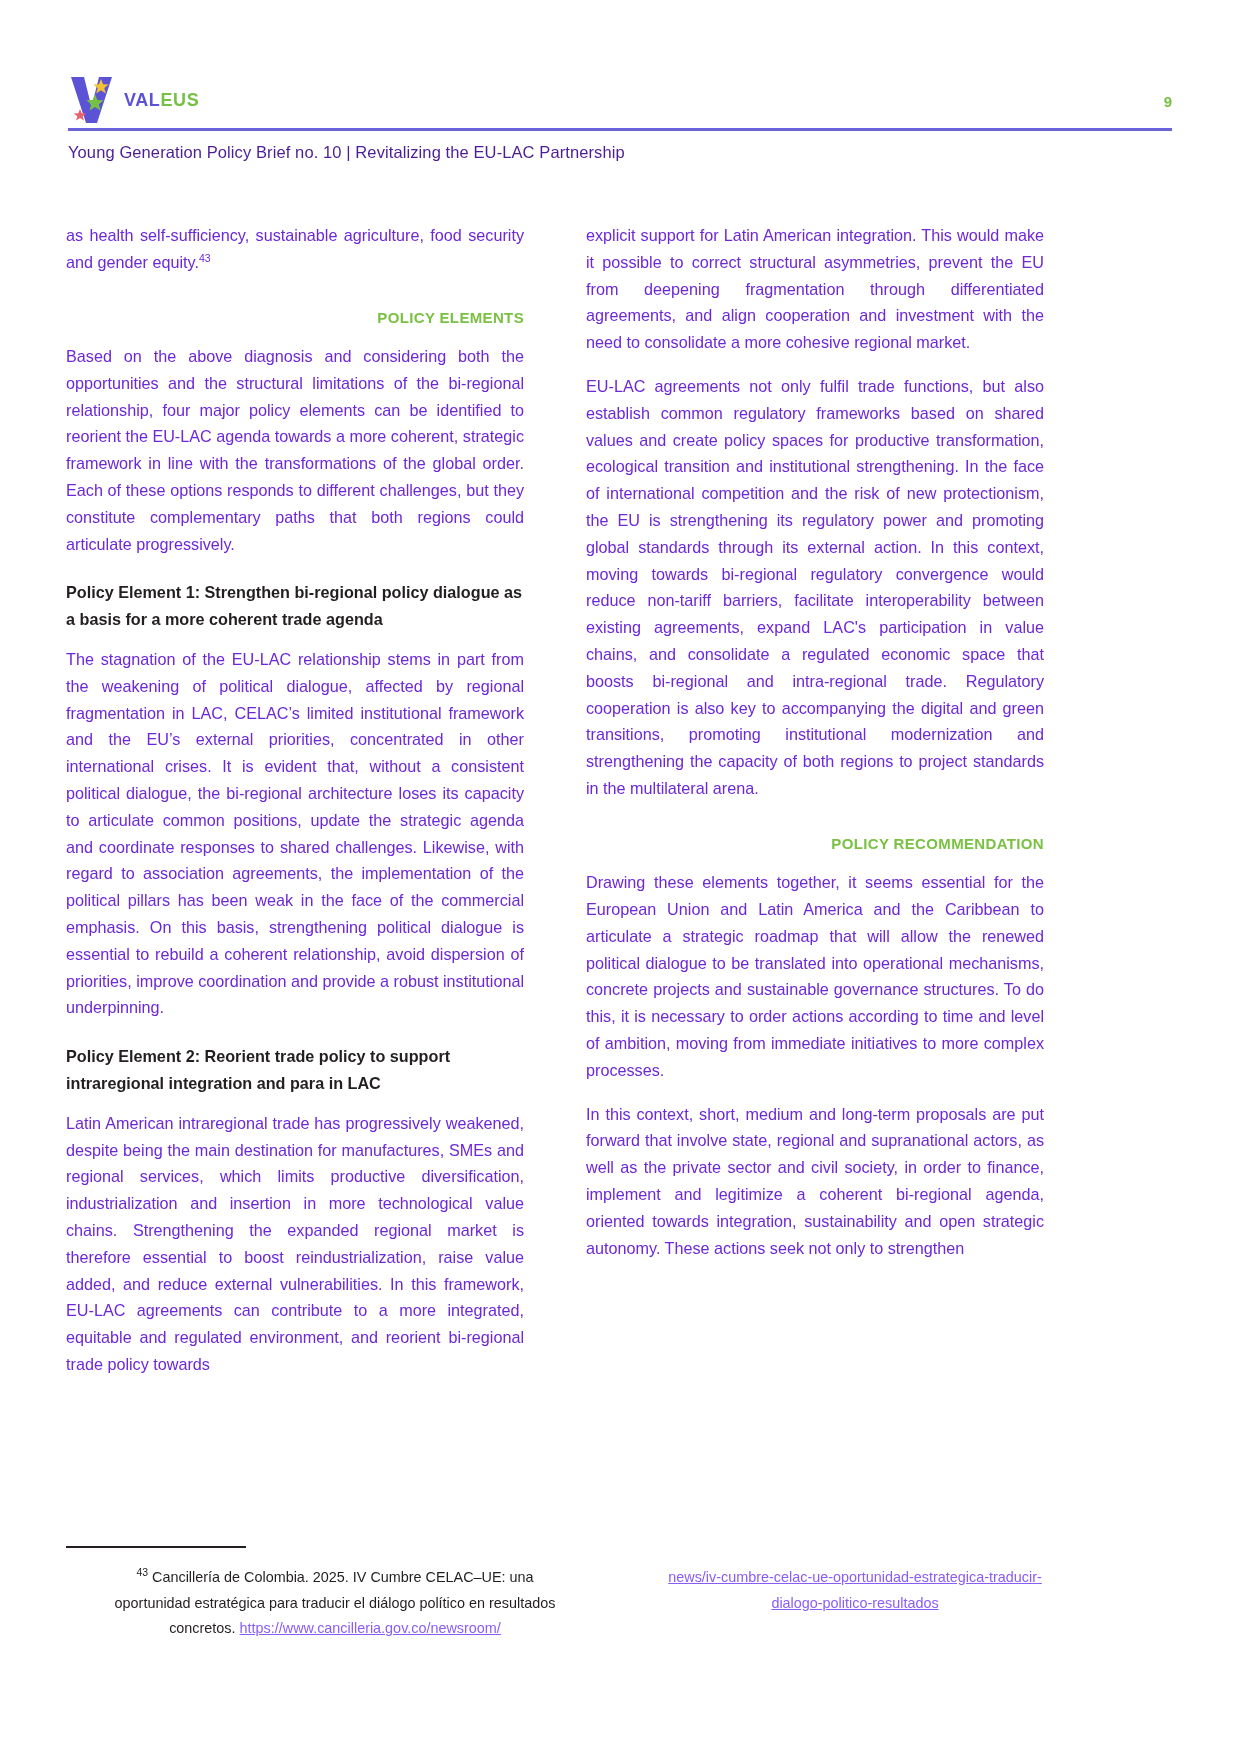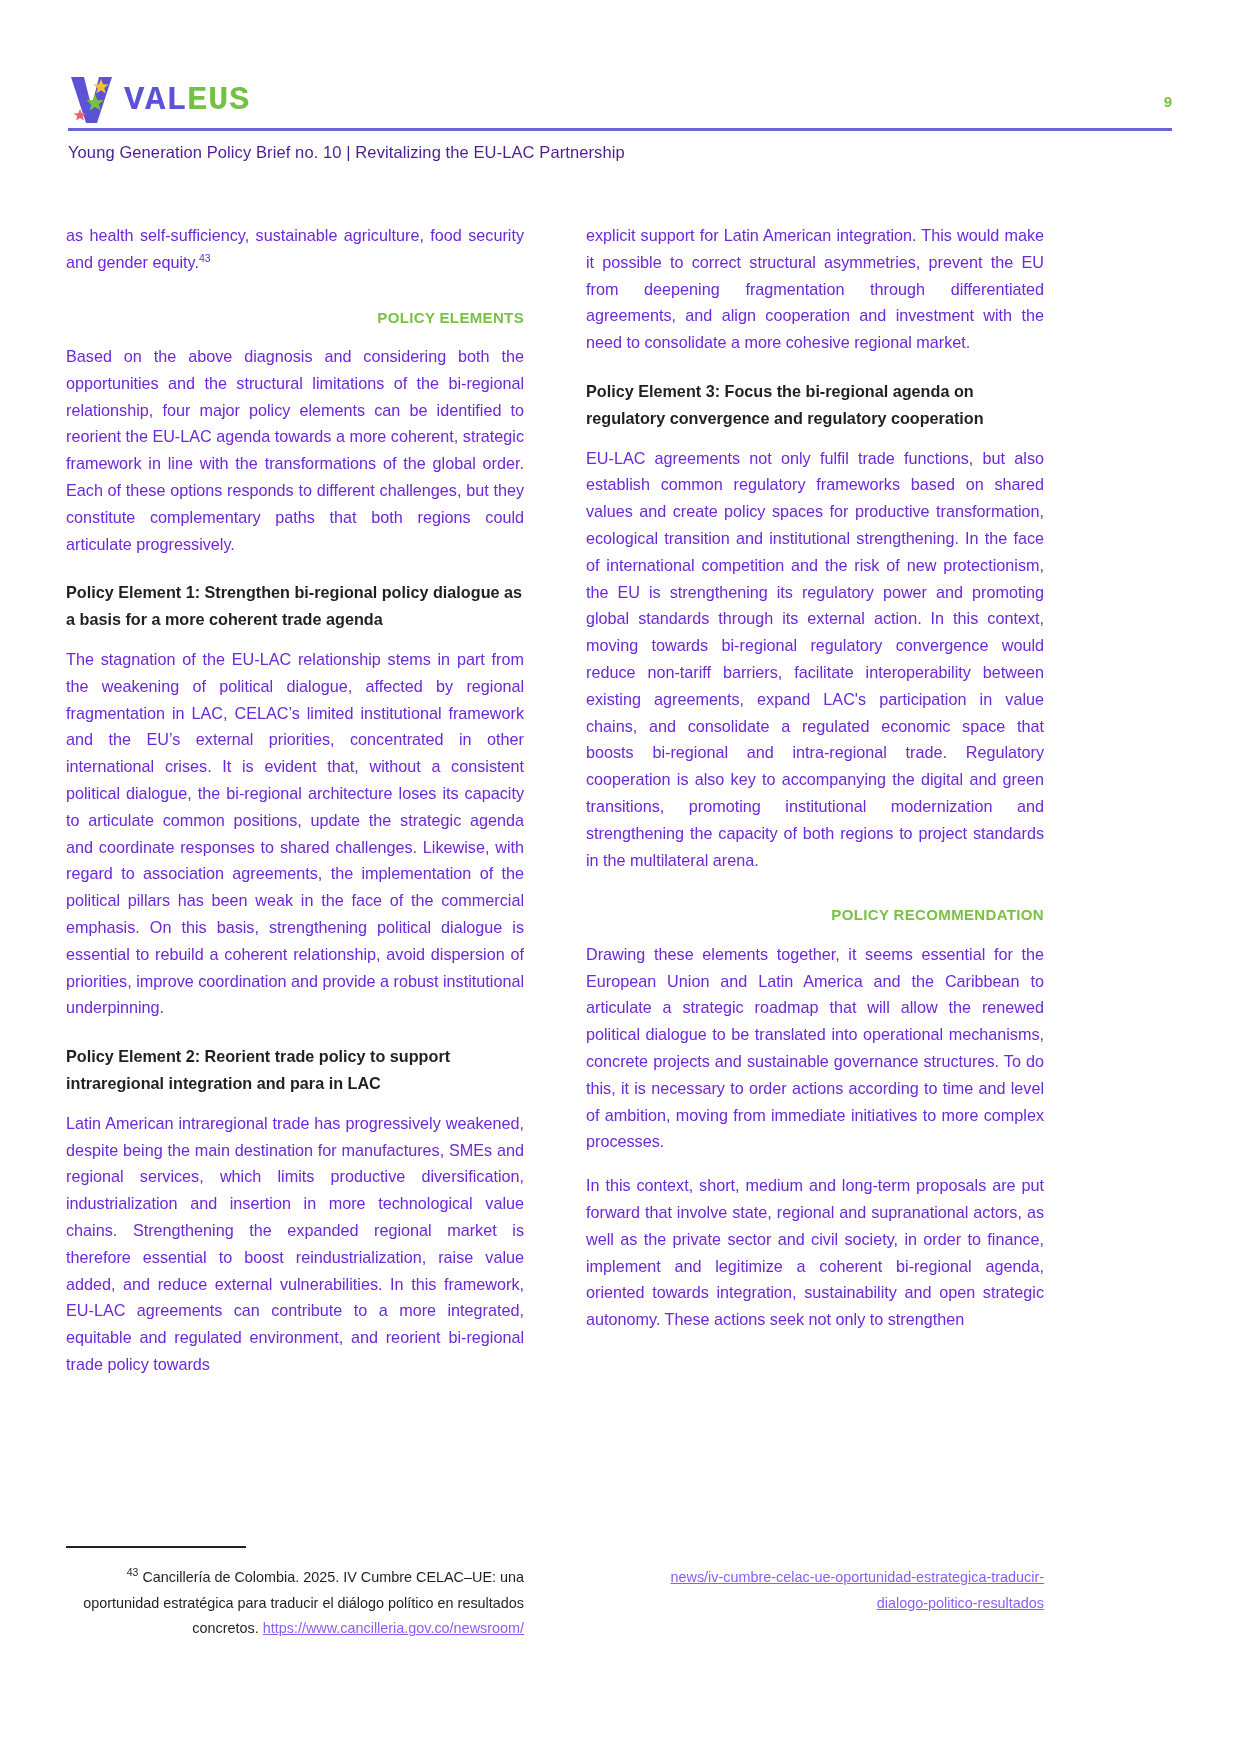--- a/index.html
+++ b/index.html
@@ -36,26 +36,25 @@
     align-items: center;
     gap: 10px;
     height: 56px;
   }
   .logo-mark {
     position: relative;
     width: 46px;
     height: 52px;
   }
   .logo-text {
-    font-size: 34px;
+    font-size: 18px;
     font-weight: bold;
     letter-spacing: 0.6px;
     line-height: 1;
     white-space: nowrap;
-    font-family: Liberation Mono, monospace;
   }
   .logo-val { color: #5b52d6; }
   .logo-eus { color: #76c043; }
 
   .page-number {
     position: absolute;
     right: 0;
     top: 22px;
     font-size: 15px;
     font-weight: bold;
@@ -134,21 +133,22 @@
     height: 1.6px;
     background: #231f20;
   }
   .footnote {
     position: absolute;
     top: 1565px;
     width: 458px;
     font-size: 14.4px;
     line-height: 25.5px;
     color: #231f20;
-    text-align: right;
+    text-align: center;
+    margin-left: 40px;
   }
   .footnote-left  { left: 66px; }
   .footnote-right { left: 586px; }
   .fn-num {
     font-size: 10.5px;
     vertical-align: super;
     line-height: 0;
   }
   a.link {
     color: #8b5cf6;
@@ -196,21 +196,20 @@
 
     <h4 class="sub-head">Policy Element 2: Reorient trade policy to support intraregional integration and para in LAC</h4>
 
     <p class="body">Latin American intraregional trade has progressively weakened, despite being the main destination for manufactures, SMEs and regional services, which limits productive diversification, industrialization and insertion in more technological value chains. Strengthening the expanded regional market is therefore essential to boost reindustrialization, raise value added, and reduce external vulnerabilities. In this framework, EU-LAC agreements can contribute to a more integrated, equitable and regulated environment, and reorient bi-regional trade policy towards</p>
   </div>
 
   <div class="col col-right">
 
     <p class="body">explicit support for Latin American integration. This would make it possible to correct structural asymmetries, prevent the EU from deepening fragmentation through differentiated agreements, and align cooperation and investment with the need to consolidate a more cohesive regional market.</p>
 
-    <h4 class="sub-head">Policy Element 3: Focus the bi-regional agenda on regulatory convergence and regulatory cooperation</h4>
 
     <p class="body">EU-LAC agreements not only fulfil trade functions, but also establish common regulatory frameworks based on shared values and create policy spaces for productive transformation, ecological transition and institutional strengthening. In the face of international competition and the risk of new protectionism, the EU is strengthening its regulatory power and promoting global standards through its external action. In this context, moving towards bi-regional regulatory convergence would reduce non-tariff barriers, facilitate interoperability between existing agreements, expand LAC's participation in value chains, and consolidate a regulated economic space that boosts bi-regional and intra-regional trade. Regulatory cooperation is also key to accompanying the digital and green transitions, promoting institutional modernization and strengthening the capacity of both regions to project standards in the multilateral arena.</p>
 
     <h3 class="section-head">POLICY RECOMMENDATION</h3>
 
     <p class="body">Drawing these elements together, it seems essential for the European Union and Latin America and the Caribbean to articulate a strategic roadmap that will allow the renewed political dialogue to be translated into operational mechanisms, concrete projects and sustainable governance structures. To do this, it is necessary to order actions according to time and level of ambition, moving from immediate initiatives to more complex processes.</p>
 
     <p class="body">In this context, short, medium and long-term proposals are put forward that involve state, regional and supranational actors, as well as the private sector and civil society, in order to finance, implement and legitimize a coherent bi-regional agenda, oriented towards integration, sustainability and open strategic autonomy. These actions seek not only to strengthen</p>
   </div>
 

